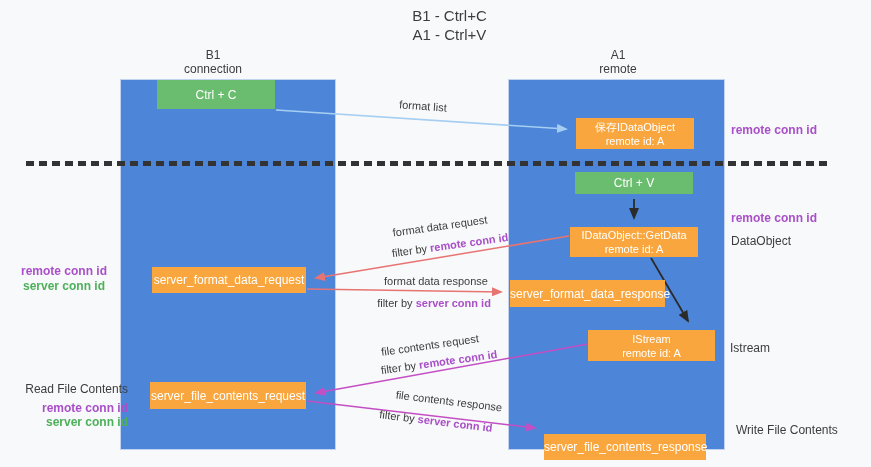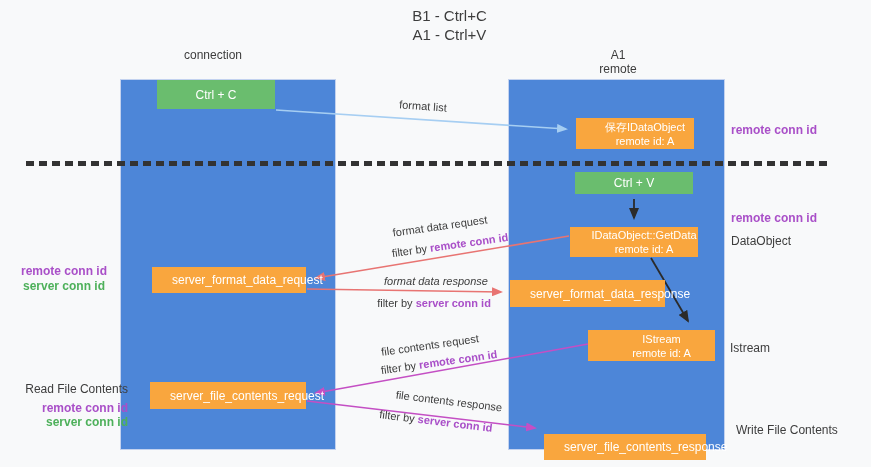--- a/index.html
+++ b/index.html
@@ -17,39 +17,39 @@
   .lane-header { position:absolute; top:48px; width:120px; text-align:center;
                  font-size:12px; line-height:14px; color:#3d3d3d; z-index:5; }
   .lane-header-left  { left:153px; }
   .lane-header-right { left:558px; }
   .dashed-separator { position:absolute; left:26px; top:161px; width:806px; height:5px; z-index:2;
     background:repeating-linear-gradient(90deg,#333 0 8px,transparent 8px 13px); }
   svg.arrows { position:absolute; left:0; top:0; z-index:3; pointer-events:none; }
   .node { position:absolute; color:#fff; text-align:center; z-index:4;
           display:flex; flex-direction:column; justify-content:center; }
   .node.green  { background:var(--box-green,#6abd6e); }
-  .node.orange { background:var(--box-orange,#f9a63e);padding-left:20px; }
+  .node.orange { background:var(--box-orange,#f9a63e); }
   .node-ctrl-c     { left:157px; top:80px;  width:118px; height:29px; font-size:12px; }
   .node-save       { left:576px; top:118px; width:118px; height:31px; font-size:11px; line-height:14px; }
   .node-ctrl-v     { left:575px; top:172px; width:118px; height:22px; font-size:12px; }
   .node-getdata    { left:570px; top:227px; width:128px; height:30px; font-size:11px; line-height:14px; }
   .node-format-req { left:152px; top:267px; width:154px; height:26px; font-size:12px; }
   .node-format-res { left:510px; top:280px; width:155px; height:27px; font-size:12px; }
   .node-istream    { left:588px; top:330px; width:127px; height:31px; font-size:11px; line-height:14px; }
   .node-file-req   { left:150px; top:382px; width:156px; height:27px; font-size:12px; }
   .node-file-res   { left:544px; top:434px; width:162px; height:26px; font-size:12px; }
   .alabel { position:absolute; font-size:11px; color:#3d3d3d; text-align:center;
             white-space:nowrap; z-index:5; }
   .rot-p4 { transform:rotate(4deg); }
   .rot-n8 { transform:rotate(-8deg); }
   .rot-p7 { transform:rotate(7deg); }
   .lbl-format-list { left:383px; top:100px; width:80px; }
   .lbl-fdr         { left:378px; top:220px; width:124px; }
   .lbl-fdr-filter  { left:375px; top:239px; width:150px; }
-  .lbl-fds         { left:374px; top:275px; width:124px;font-style:italic; }
+  .lbl-fds         { left:374px; top:275px; width:124px; }
   .lbl-fds-filter  { left:359px; top:297px; width:150px; }
   .lbl-fcr         { left:368px; top:339px; width:124px; }
   .lbl-fcr-filter  { left:364px; top:356px; width:150px; }
   .lbl-fcs         { left:387px; top:395px; width:124px; }
   .lbl-fcs-filter  { left:361px; top:415px; width:150px; }
   .hl-purple { color:var(--text-purple,#a94fc8); font-weight:bold; }
   .ann { position:absolute; font-size:12px; line-height:14px; z-index:5; }
   .ann-dark   { color:#3d3d3d; }
   .ann-purple { color:var(--text-purple,#a94fc8); font-weight:bold; }
   .ann-green  { color:var(--text-green,#4db05a);  font-weight:bold; }
@@ -68,20 +68,21 @@
 <body>
 
 <div class="canvas">
 
   <div class="title">
     <div>B1 - Ctrl+C</div>
     <div>A1 - Ctrl+V</div>
   </div>
 
   <div class="lane-header lane-header-left">
+    <div>B1</div>
     <div>connection</div>
   </div>
   <div class="lane-header lane-header-right">
     <div>A1</div>
     <div>remote</div>
   </div>
 
   <div class="lane lane-left"></div>
   <div class="lane lane-right"></div>
 

